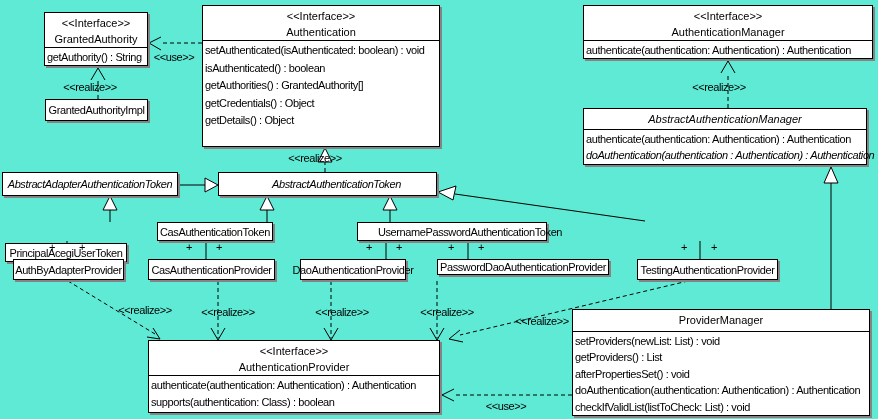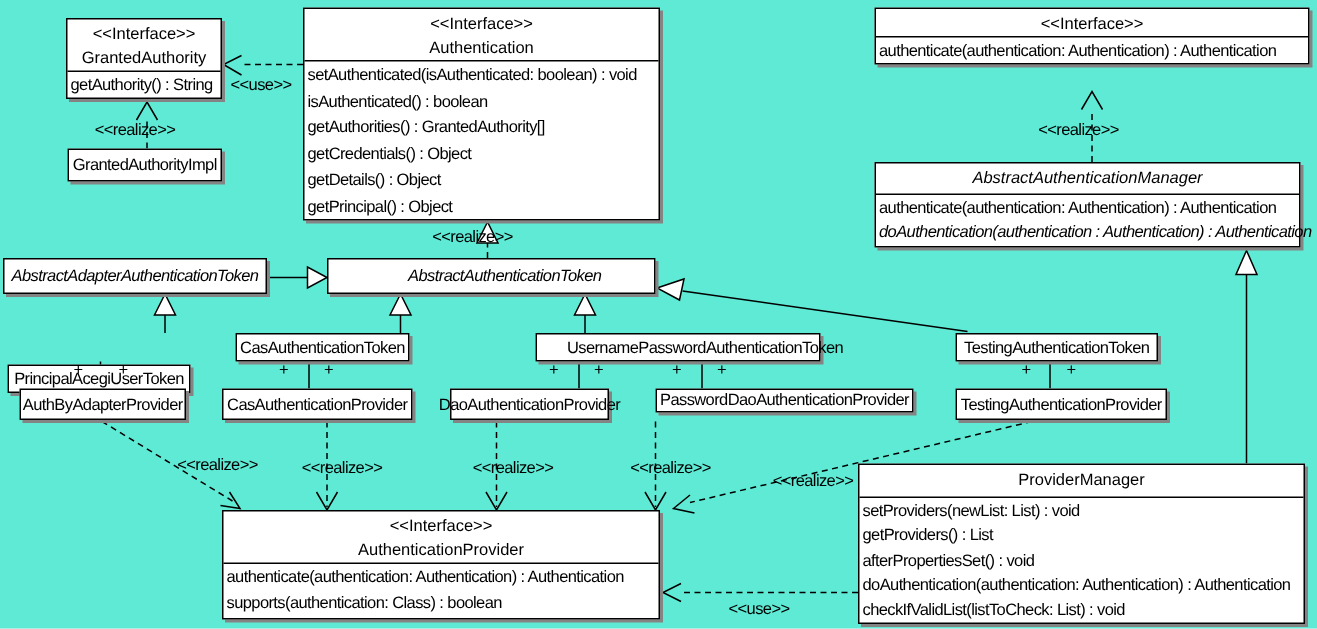--- a/index.html
+++ b/index.html
@@ -107,27 +107,27 @@
     <div class="title">
       <div>&lt;&lt;Interface&gt;&gt;</div>
       <div>Authentication</div>
     </div>
     <div class="methods lh17" style="height:106px;">
       <div class="m">setAuthenticated(isAuthenticated: boolean) : void</div>
       <div class="m">isAuthenticated() : boolean</div>
       <div class="m">getAuthorities() : GrantedAuthority[]</div>
       <div class="m">getCredentials() : Object</div>
       <div class="m">getDetails() : Object</div>
-      <div class="m">getPrincipal() : Object</div>
     </div>
   </div>
 
   <div class="uml-box" style="left:583px;top:5px;width:290px;">
     <div class="title">
       <div>&lt;&lt;Interface&gt;&gt;</div>
+      <div>AuthenticationManager</div>
     </div>
     <div class="methods lh16">
       <div class="m">authenticate(authentication: Authentication) : Authentication</div>
     </div>
   </div>
 
   <div class="uml-box" style="left:583px;top:108px;width:284px;">
     <div class="title1 it" style="line-height:20px;">AbstractAuthenticationManager</div>
     <div class="methods lh16">
       <div class="m">authenticate(authentication: Authentication) : Authentication</div>
@@ -144,23 +144,20 @@
   </div>
 
   <div class="uml-box single" style="left:5px;top:222px;width:122px;height:19px;margin-top:21px;">
     <span>PrincipalAcegiUserToken</span>
   </div>
   <div class="uml-box single" style="left:157px;top:222px;width:116px;height:19px;">
     <span>CasAuthenticationToken</span>
   </div>
   <div class="uml-box single" style="left:357px;top:222px;width:190px;height:19px;padding-left:36px;">
     <span>UsernamePasswordAuthenticationToken</span>
-  </div>
-  <div class="uml-box single" style="left:637px;top:222px;width:135px;height:19px;">
-    <span>TestingAuthenticationToken</span>
   </div>
 
   <div class="uml-box single" style="left:13px;top:259px;width:111px;height:21px;">
     <span>AuthByAdapterProvider</span>
   </div>
   <div class="uml-box single" style="left:148px;top:259px;width:127px;height:21px;">
     <span>CasAuthenticationProvider</span>
   </div>
   <div class="uml-box single" style="left:300px;top:259px;width:106px;height:21px;">
     <span>DaoAuthenticationProvider</span>

